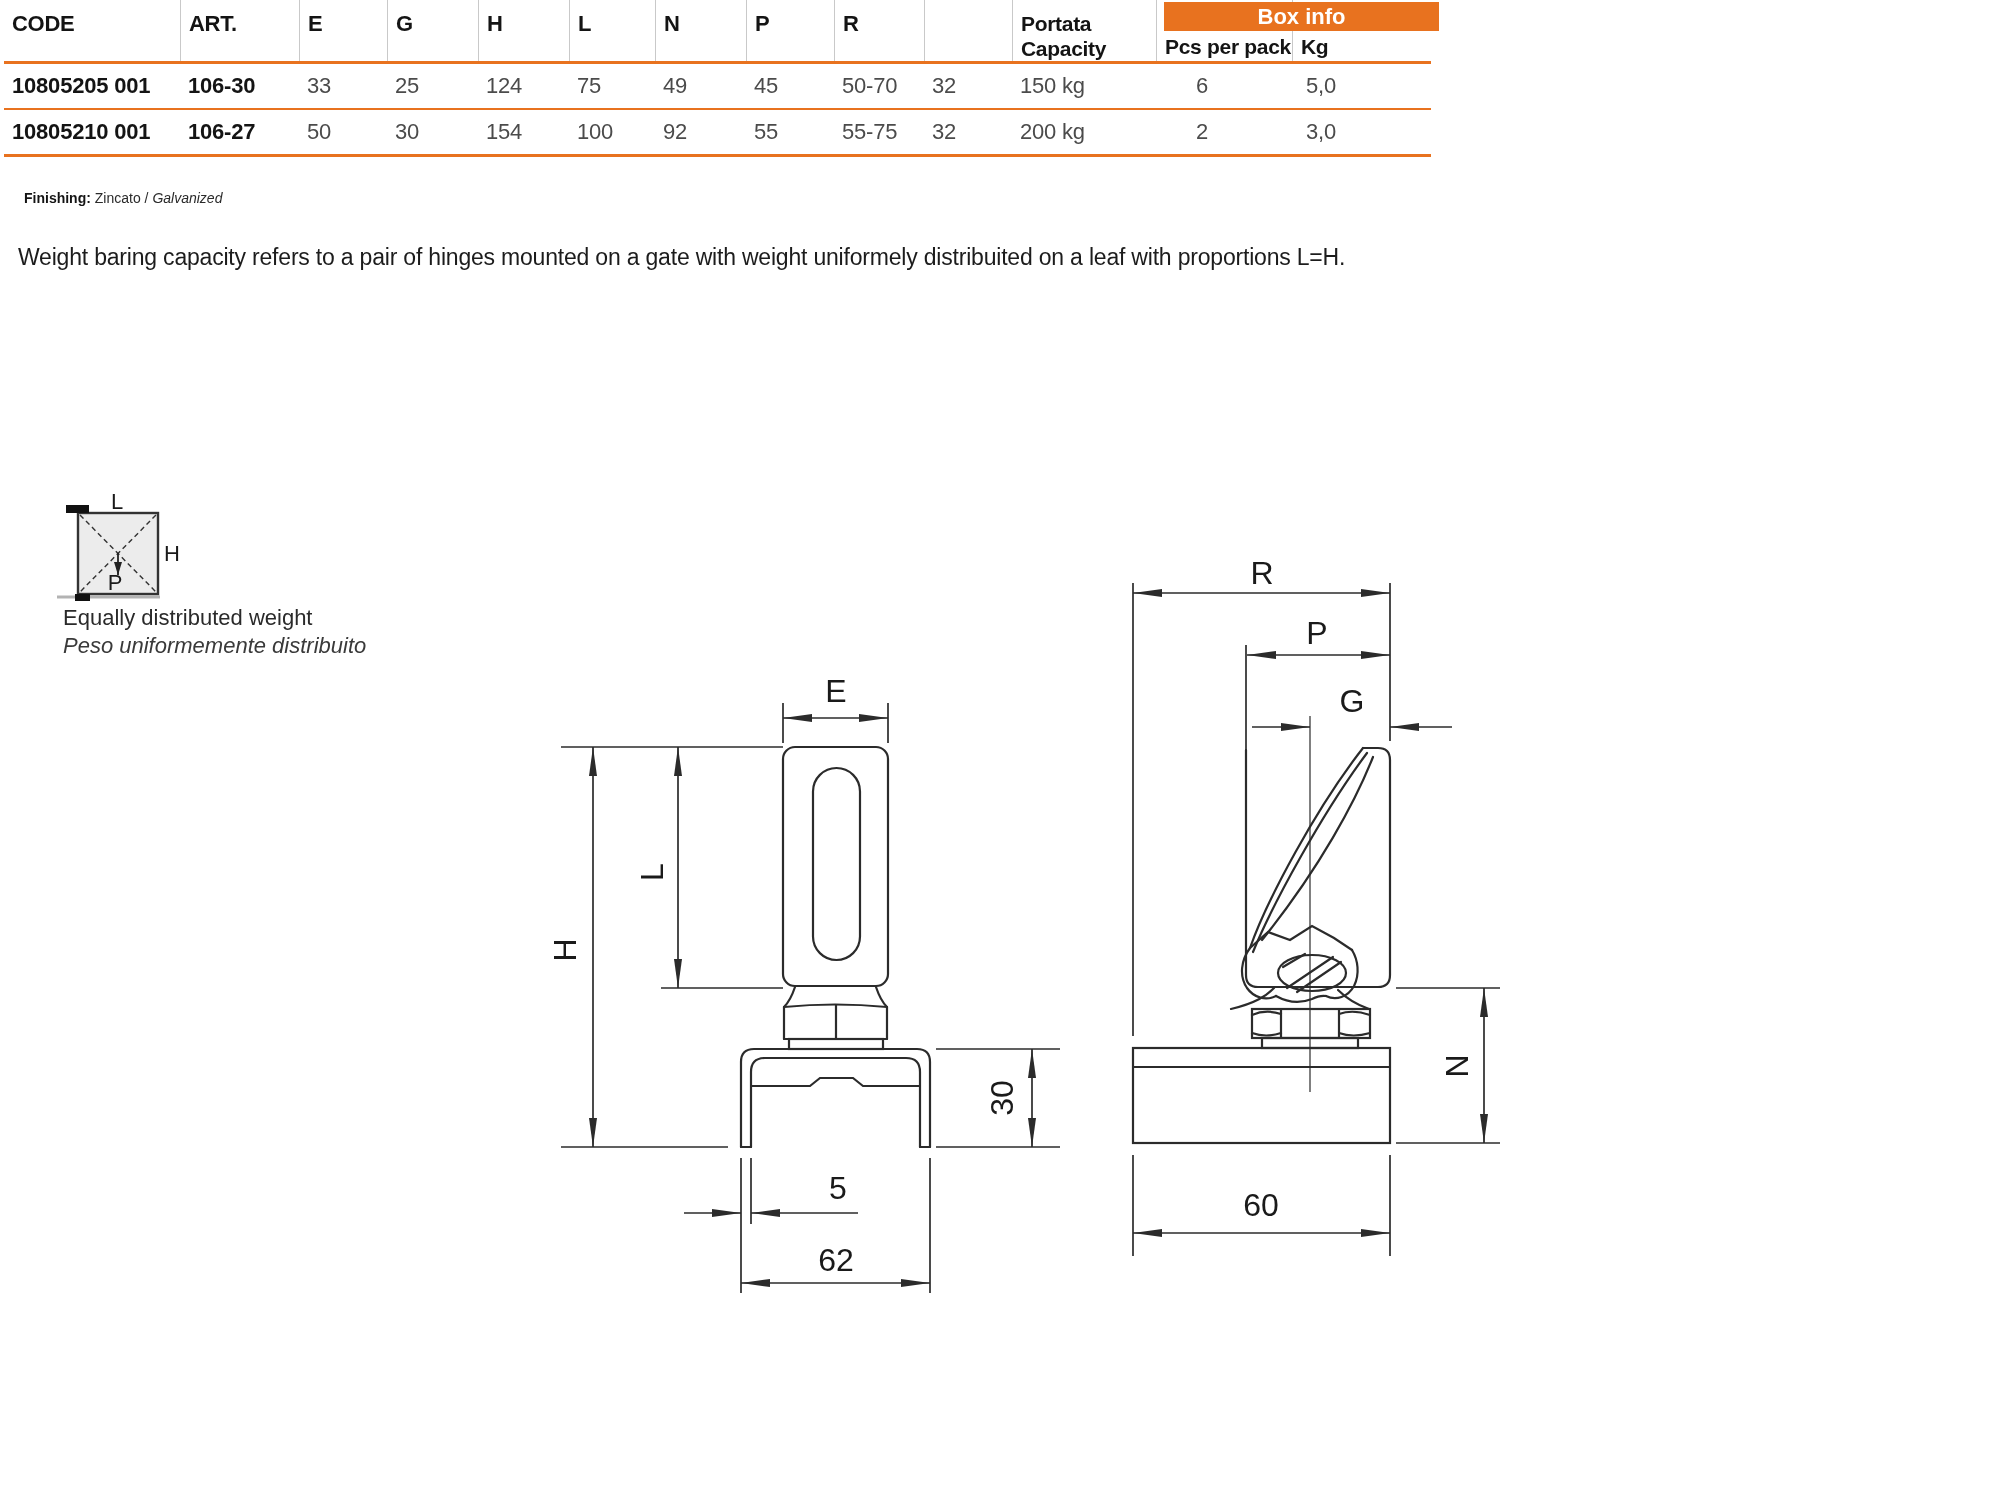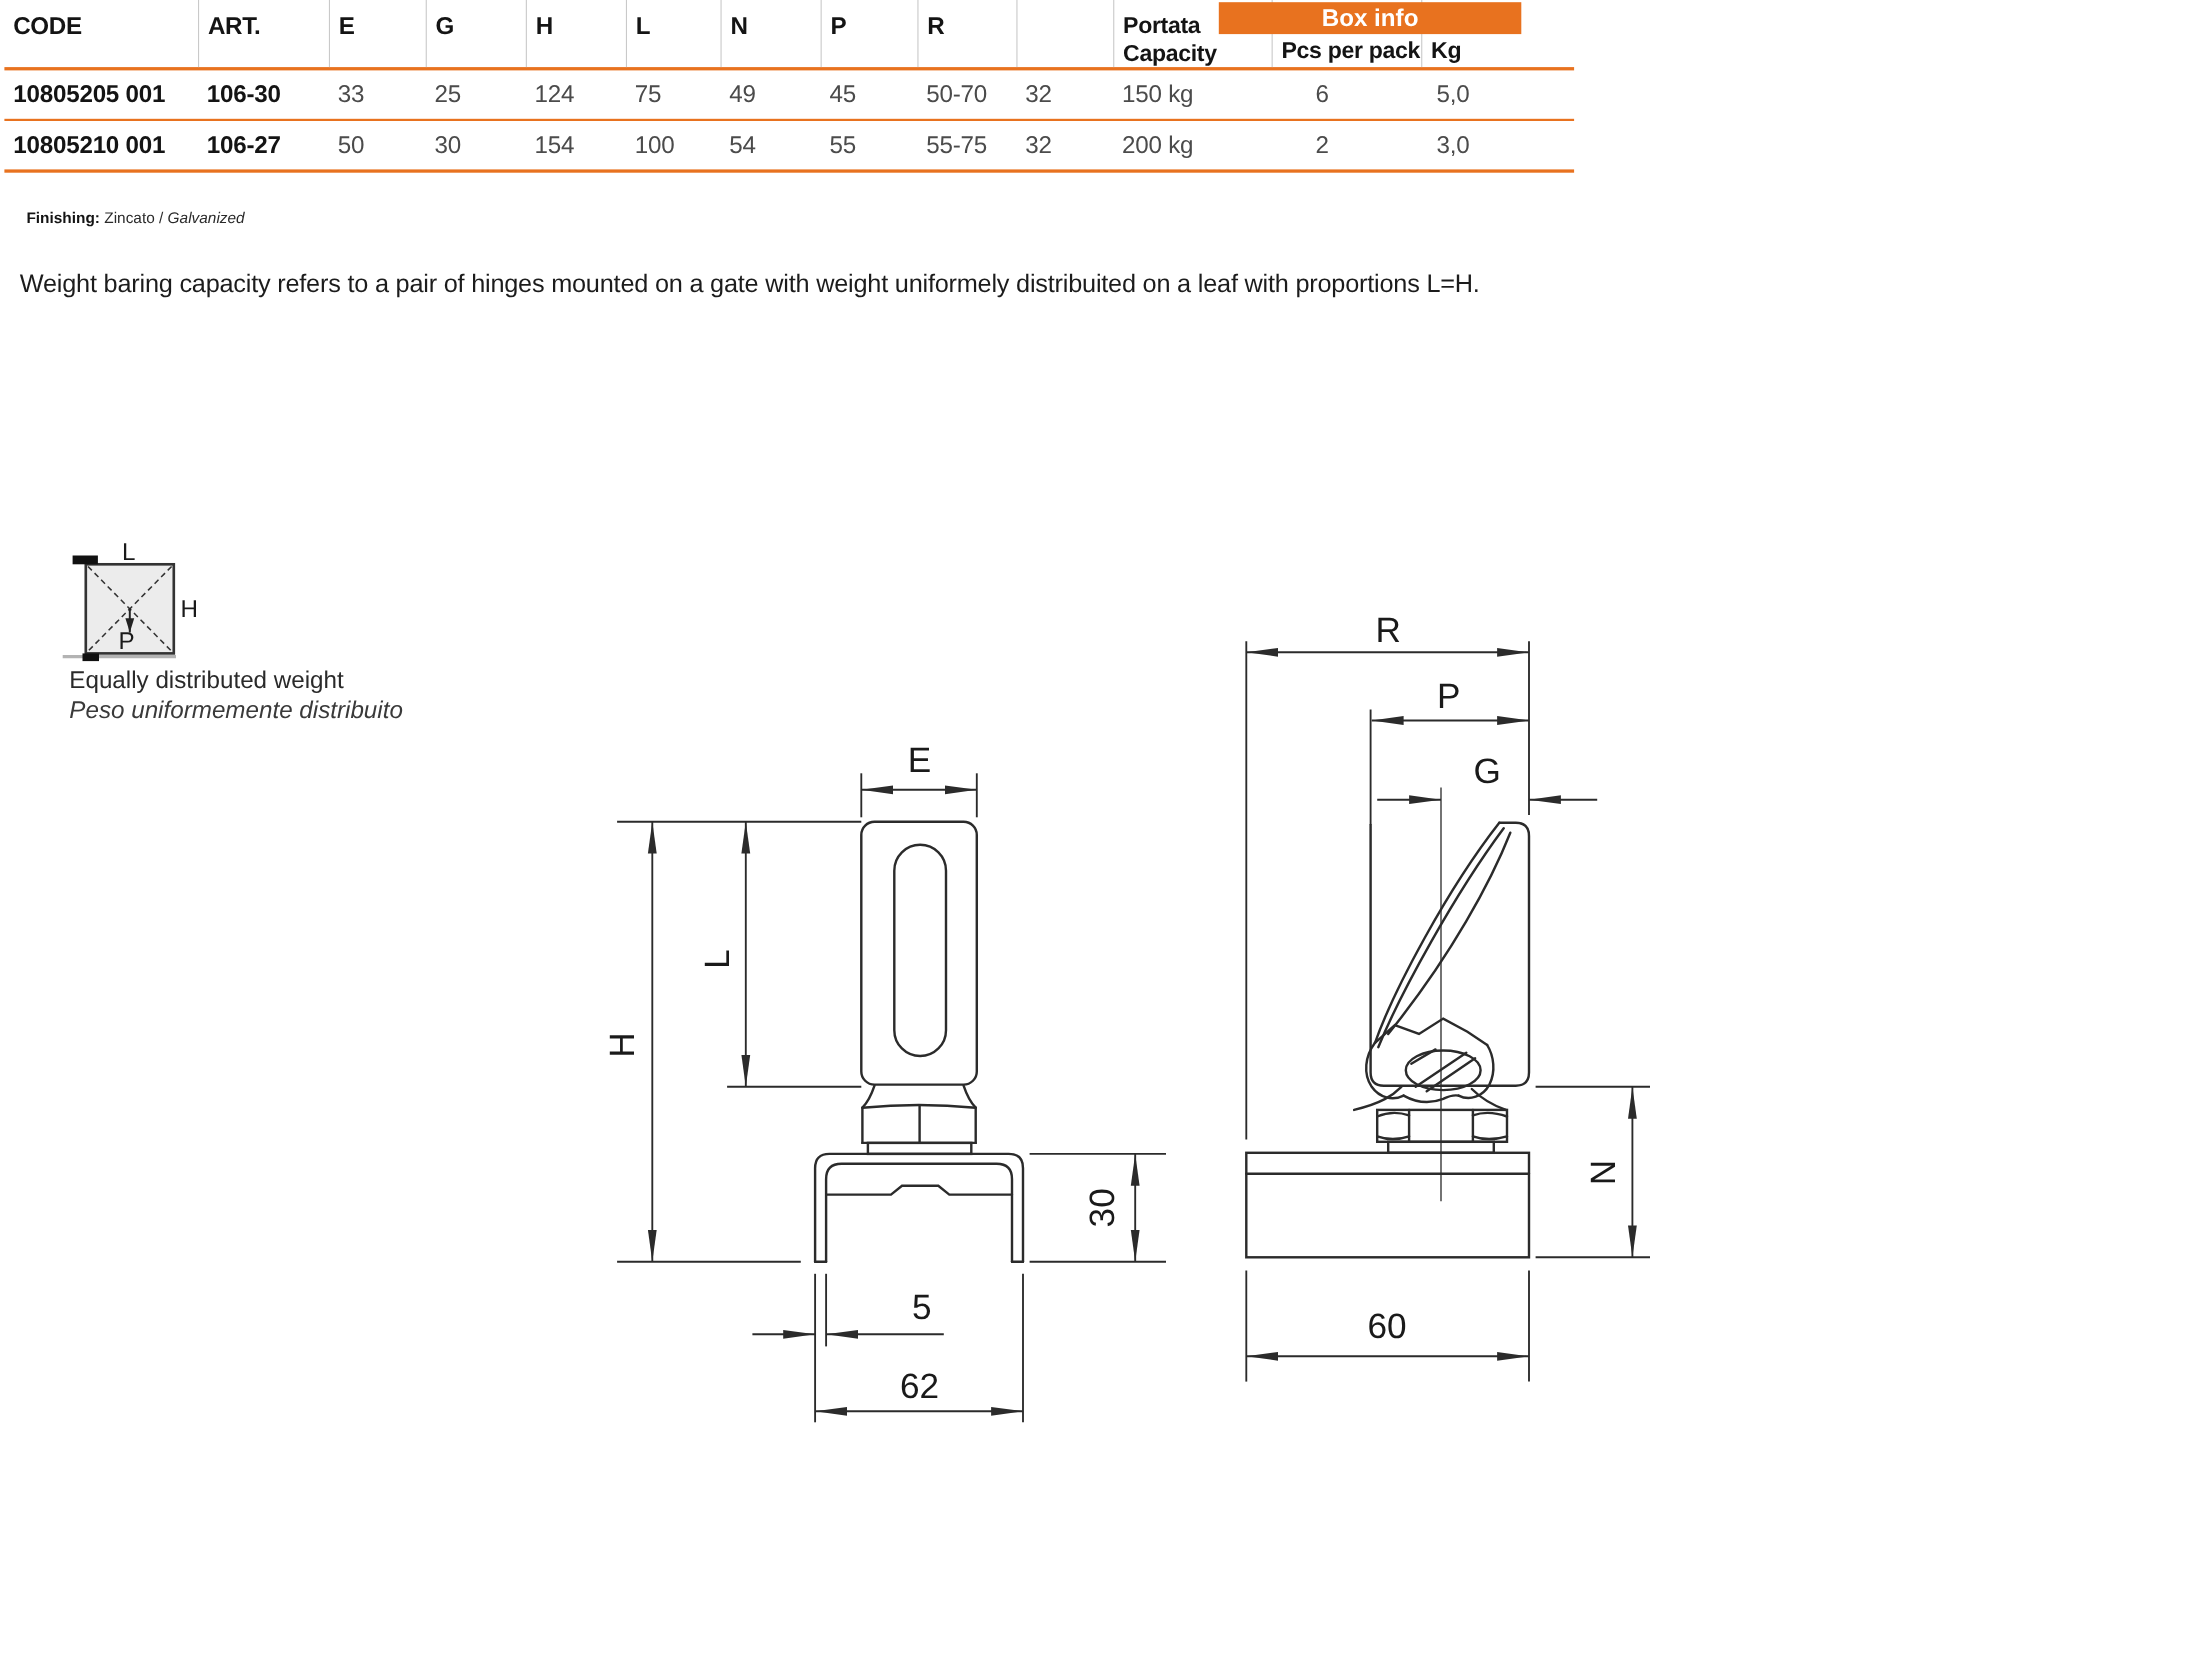--- a/index.html
+++ b/index.html
@@ -24,21 +24,21 @@
   .hdr{height:61px;border-bottom:3px solid var(--orange);position:relative;}
   .hdr-cell{
     box-sizing:border-box;padding:11px 0 0 8px;
     font-weight:bold;font-size:22px;letter-spacing:-0.3px;color:var(--ink);
     border-left:1px solid var(--sep);
   }
   .hdr-cell:first-child{border-left:none;}
   .hdr-cell .ln{line-height:25px;font-size:21px;}
   .hdr-cell.sub{padding-top:35px;font-size:21px;}
   .boxinfo-bar{
-    position:absolute;left:1104px;top:2px;width:275px;height:29px;
+    position:absolute;left:1160px;top:2px;width:275px;height:29px;
     background:var(--orange);color:#fff;font-weight:bold;font-size:22px;
     display:flex;align-items:center;justify-content:center;z-index:2;
   }
   .trow{height:44px;align-items:center;font-size:22px;letter-spacing:-0.2px;color:var(--val);}
   .trow.r1{border-bottom:2px solid var(--orange);}
   .trow.r2{border-bottom:3px solid var(--orange);}
   .tcell{box-sizing:border-box;padding-left:8px;white-space:nowrap;}
   .tcell.strong{font-weight:bold;color:var(--ink);}
   .tcell.pcs{padding-left:40px;}
   .tcell.kgv{padding-left:14px;}
@@ -93,21 +93,21 @@
     <div class="tcell kgv">5,0</div>
   </div>
 
   <div class="trow r2 grid13">
     <div class="tcell strong">10805210 001</div>
     <div class="tcell strong">106-27</div>
     <div class="tcell">50</div>
     <div class="tcell">30</div>
     <div class="tcell">154</div>
     <div class="tcell">100</div>
-    <div class="tcell">54</div>
+    <div class="tcell">92</div>
     <div class="tcell">55</div>
     <div class="tcell">55-75</div>
     <div class="tcell">32</div>
     <div class="tcell">200 kg</div>
     <div class="tcell pcs">2</div>
     <div class="tcell kgv">3,0</div>
   </div>
 </div>
 
 <div class="finishing">

